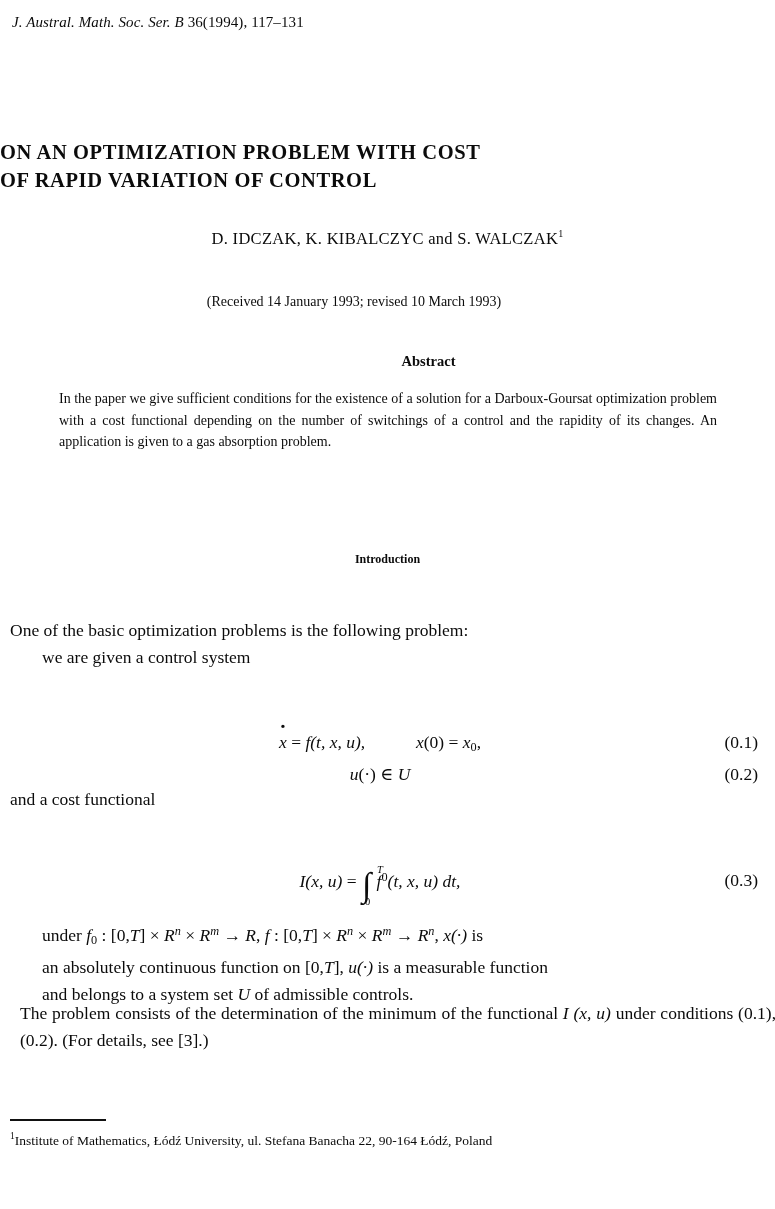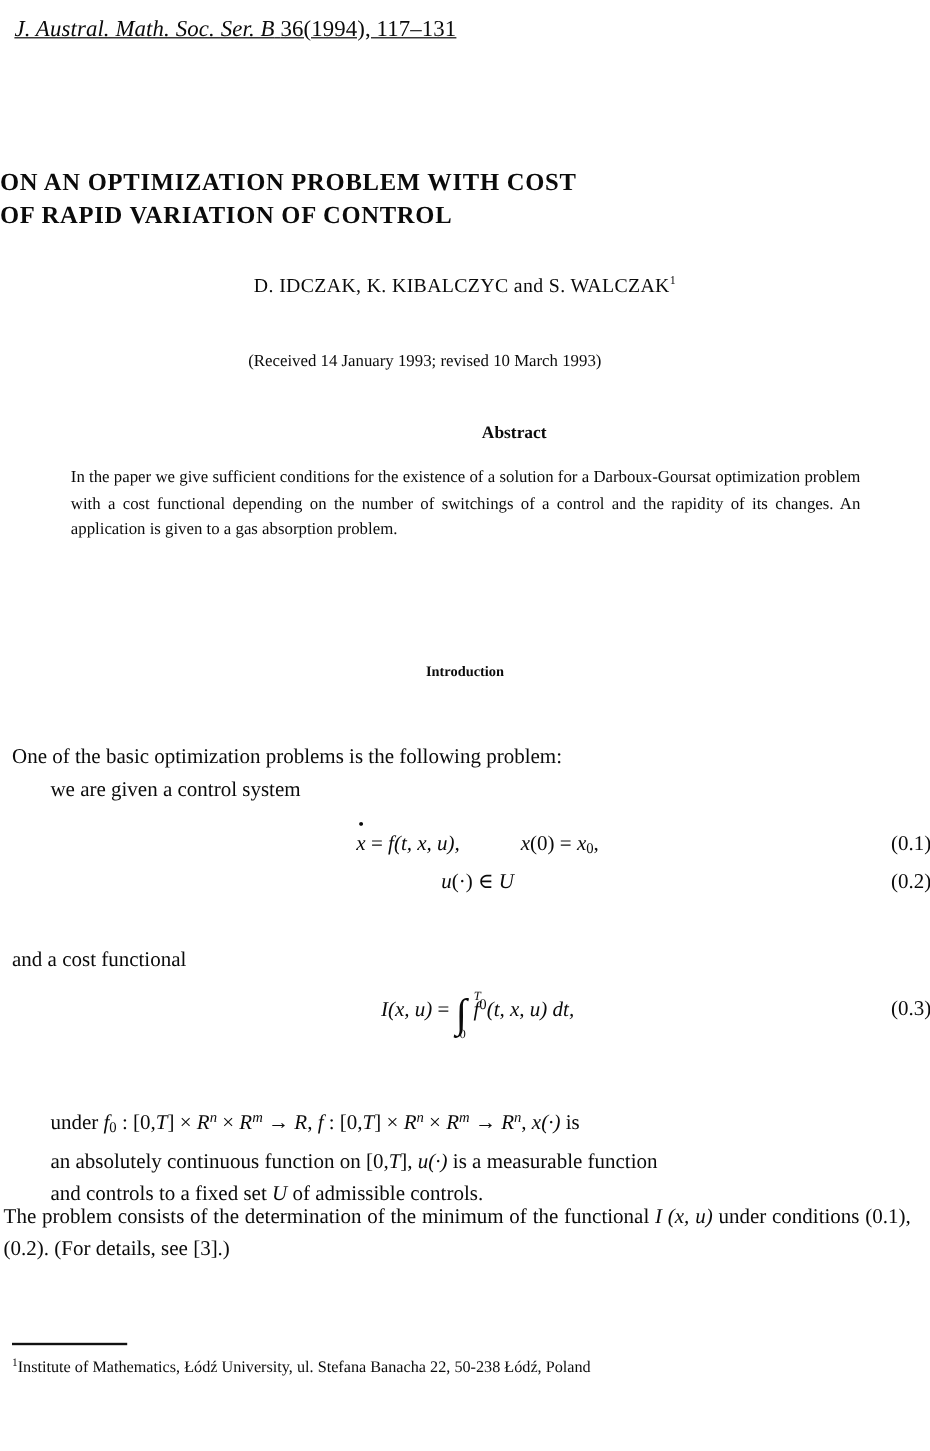--- a/index.html
+++ b/index.html
@@ -20,24 +20,23 @@
     background: #ffffff;
     overflow: hidden;
   }
 
   
   .running-head {
     position: absolute;
     left: 12px;
     top: 14px;
     font-style: italic;
-    font-size: 19px;
+    font-size: 15px;
     letter-spacing: 0.1px;
     white-space: nowrap;
-    text-decoration: underline;
   }
   .running-head .vol {
     font-style: normal;
   }
 
   
   .title-block {
     position: absolute;
     left: 0;
     top: 138px;
@@ -139,39 +138,40 @@
     left: 10px;
     top: 918px;
     width: 756px;
   }
   .p-where .l1 { display:block; margin-left: 32px; }
   .p-where .l2 { display:block; margin-left: 32px; }
   .p-where .l3 { display:block; margin-left: 32px; }
 
   .p-problem {
     position: absolute;
-    left: 3px;
+    left: 20px;
     top: 1000px;
     width: 756px;
   }
 
   .p-many {
     position: absolute;
     left: 10px;
     top: 1055px;
     width: 756px;
     text-indent: 26px;
   }
 
   
   .eq-row {
     position: absolute;
     width: 756px;
-    left: 20px;
+    left: 2px;
     font-size: 17.5px;
+    margin-top: 40px;
   }
   .eq-body {
     text-align: center;
     font-style: italic;
   }
   .eq-num {
     position: absolute;
     right: 0;
     top: 0;
     font-style: normal;
@@ -354,31 +354,31 @@
       <span class="mi">R</span><sup class="mi">m</sup>
       <span class="mr">→</span>
       <span class="mi">R</span><sup class="mi">n</sup><span class="mr">,</span>
       <span class="mi">x(·)</span>
       <span>is</span></span>
 
     <span class="l2"><span>an absolutely continuous function on [0,</span><span class="mi">T</span><span>],</span>
       <span class="mi">u(·)</span>
       <span>is a measurable function</span></span>
 
-    <span class="l3"><span>and controls to a fixed set</span>
+    <span class="l3"><span>and belongs to a system set</span>
       <span class="mi">U</span>
       <span>of admissible controls.</span></span>
   </div>
 
   <div class="para noindent p-problem">
     <span>The problem consists of the determination of the minimum of the functional</span>
     <span class="mi">I (x, u)</span>
     <span>under conditions (0.1), (0.2). (For details, see [3].)</span>
   </div>
 
 
   <div class="fn-rule"></div>
   <div class="footnotes">
-    <div><sup>1</sup><span>Institute of Mathematics, Łódź University, ul. Stefana Banacha 22, 50-238 Łódź, Poland</span></div>
+    <div><sup>1</sup><span>Institute of Mathematics, Łódź University, ul. Stefana Banacha 22, 90-164 Łódź, Poland</span></div>
   </div>
 
 
 </div>
 
 </body></html>

